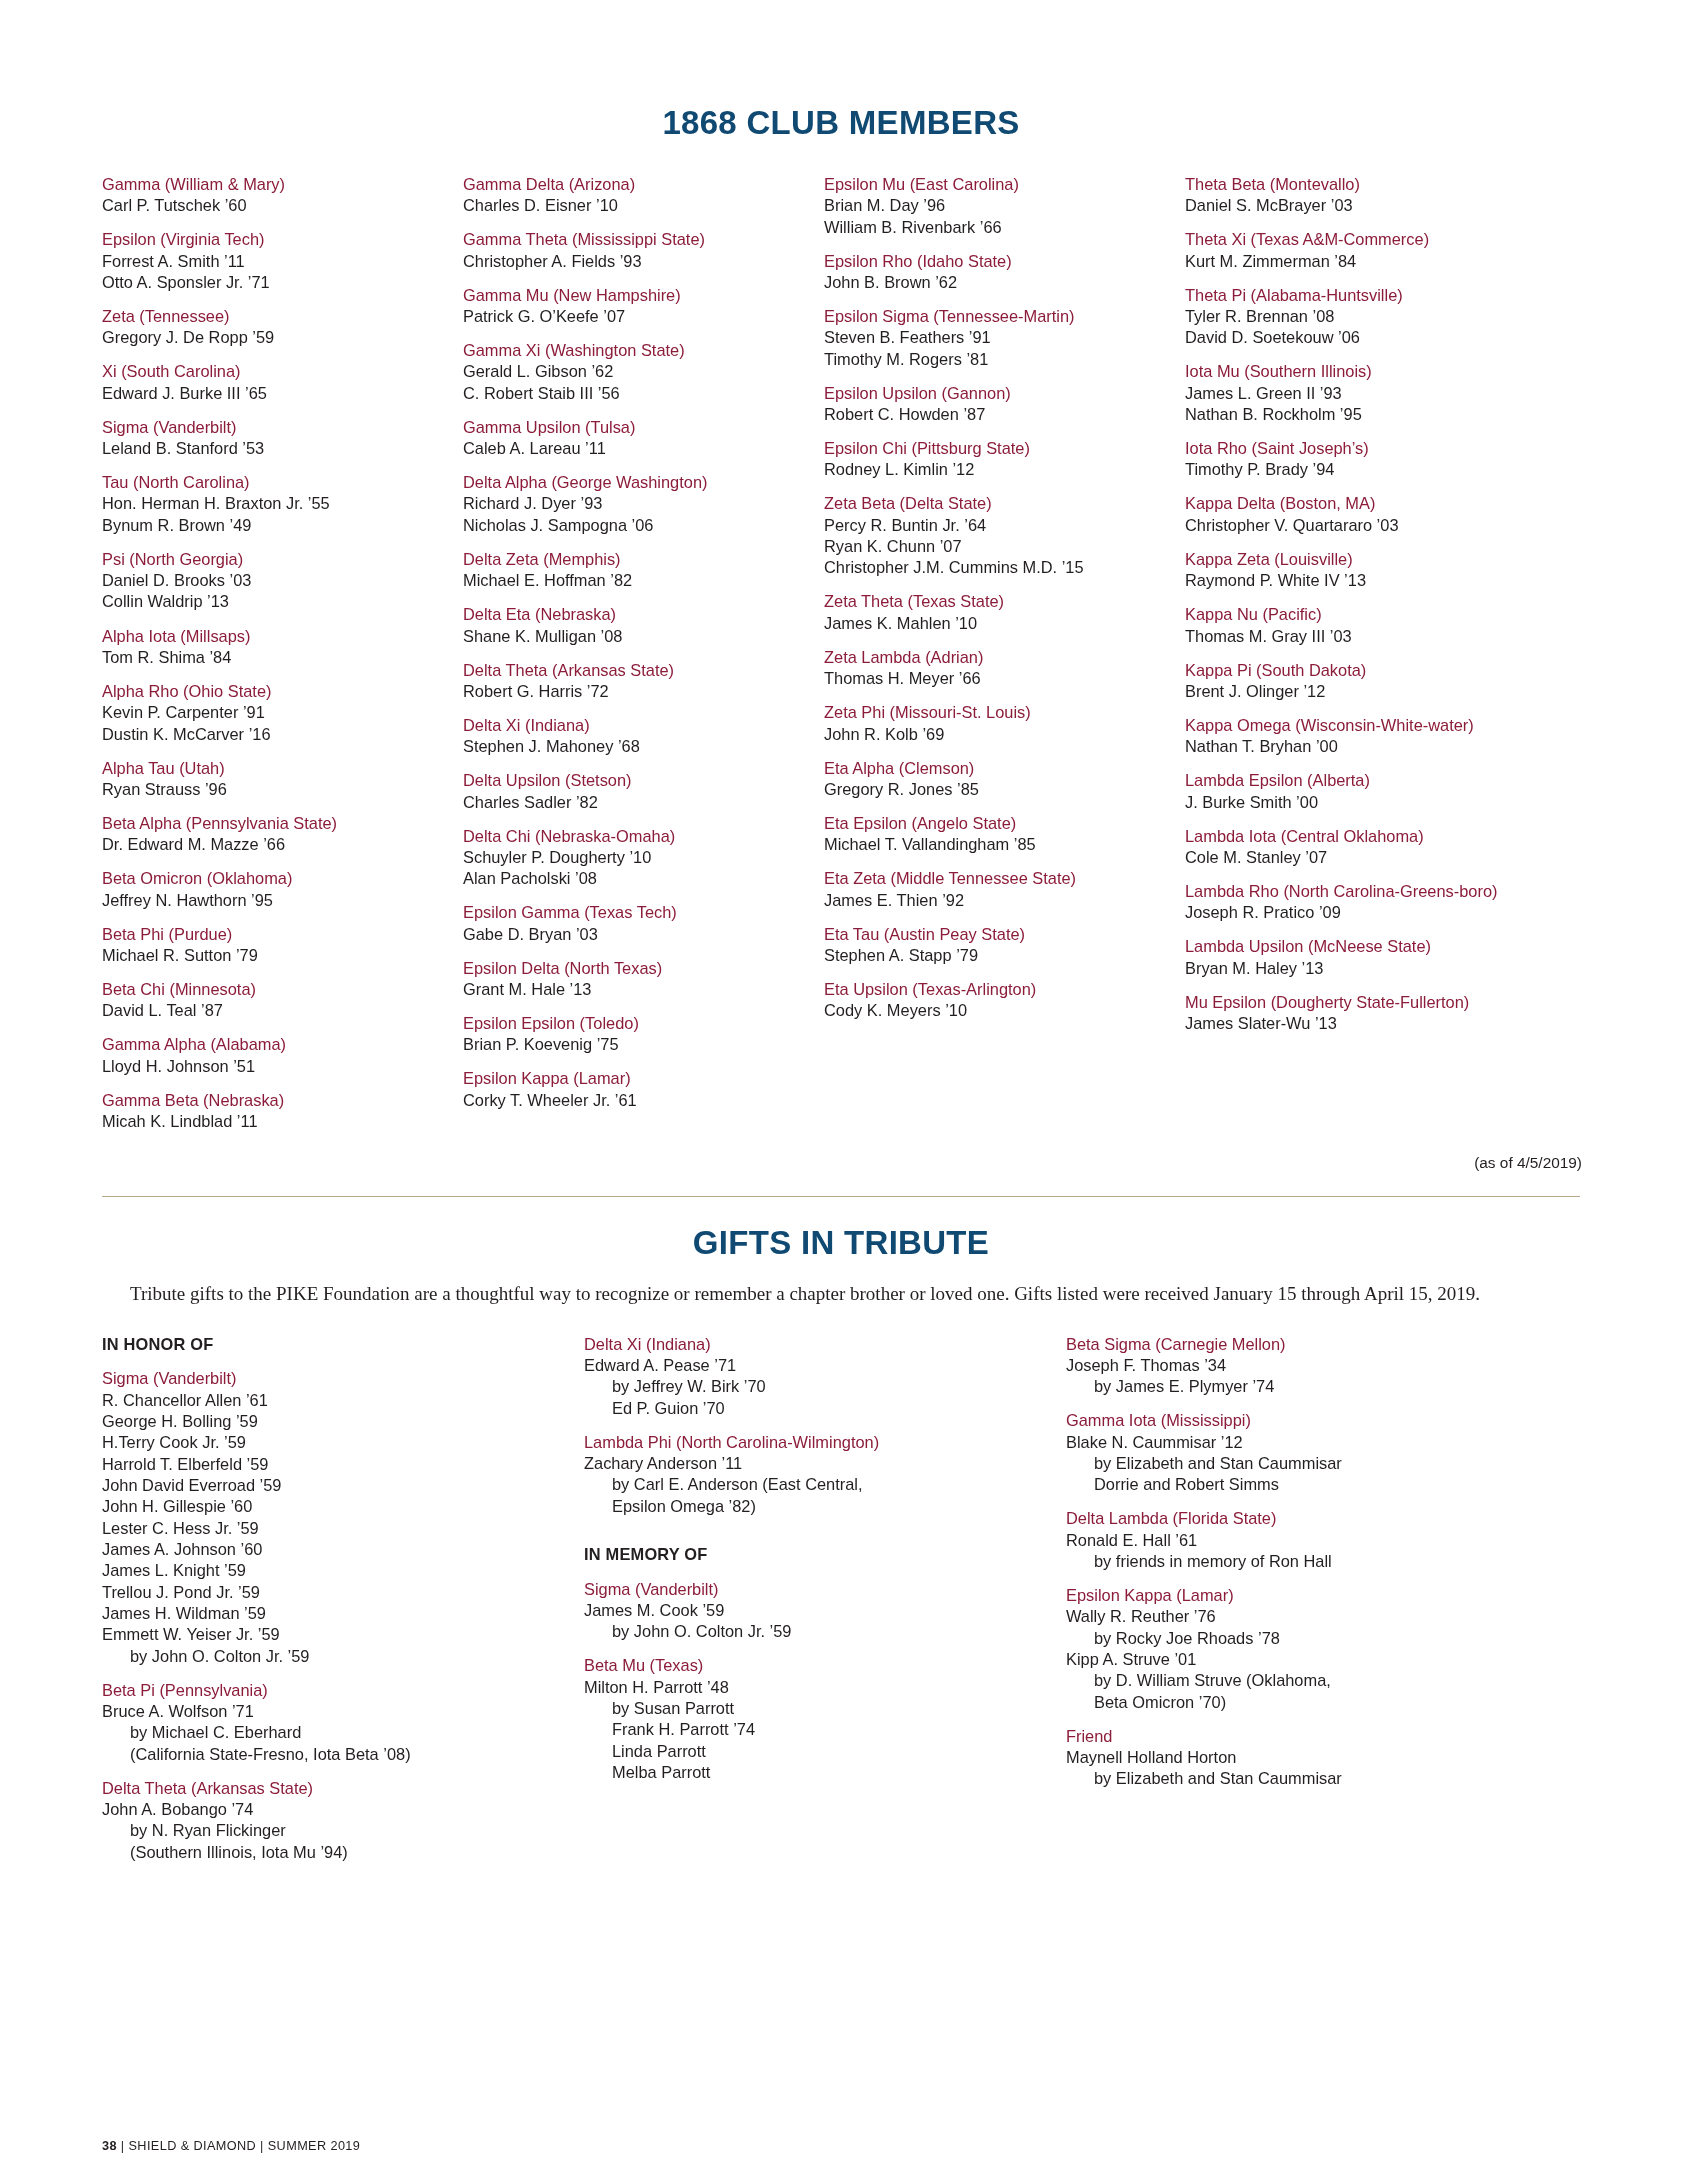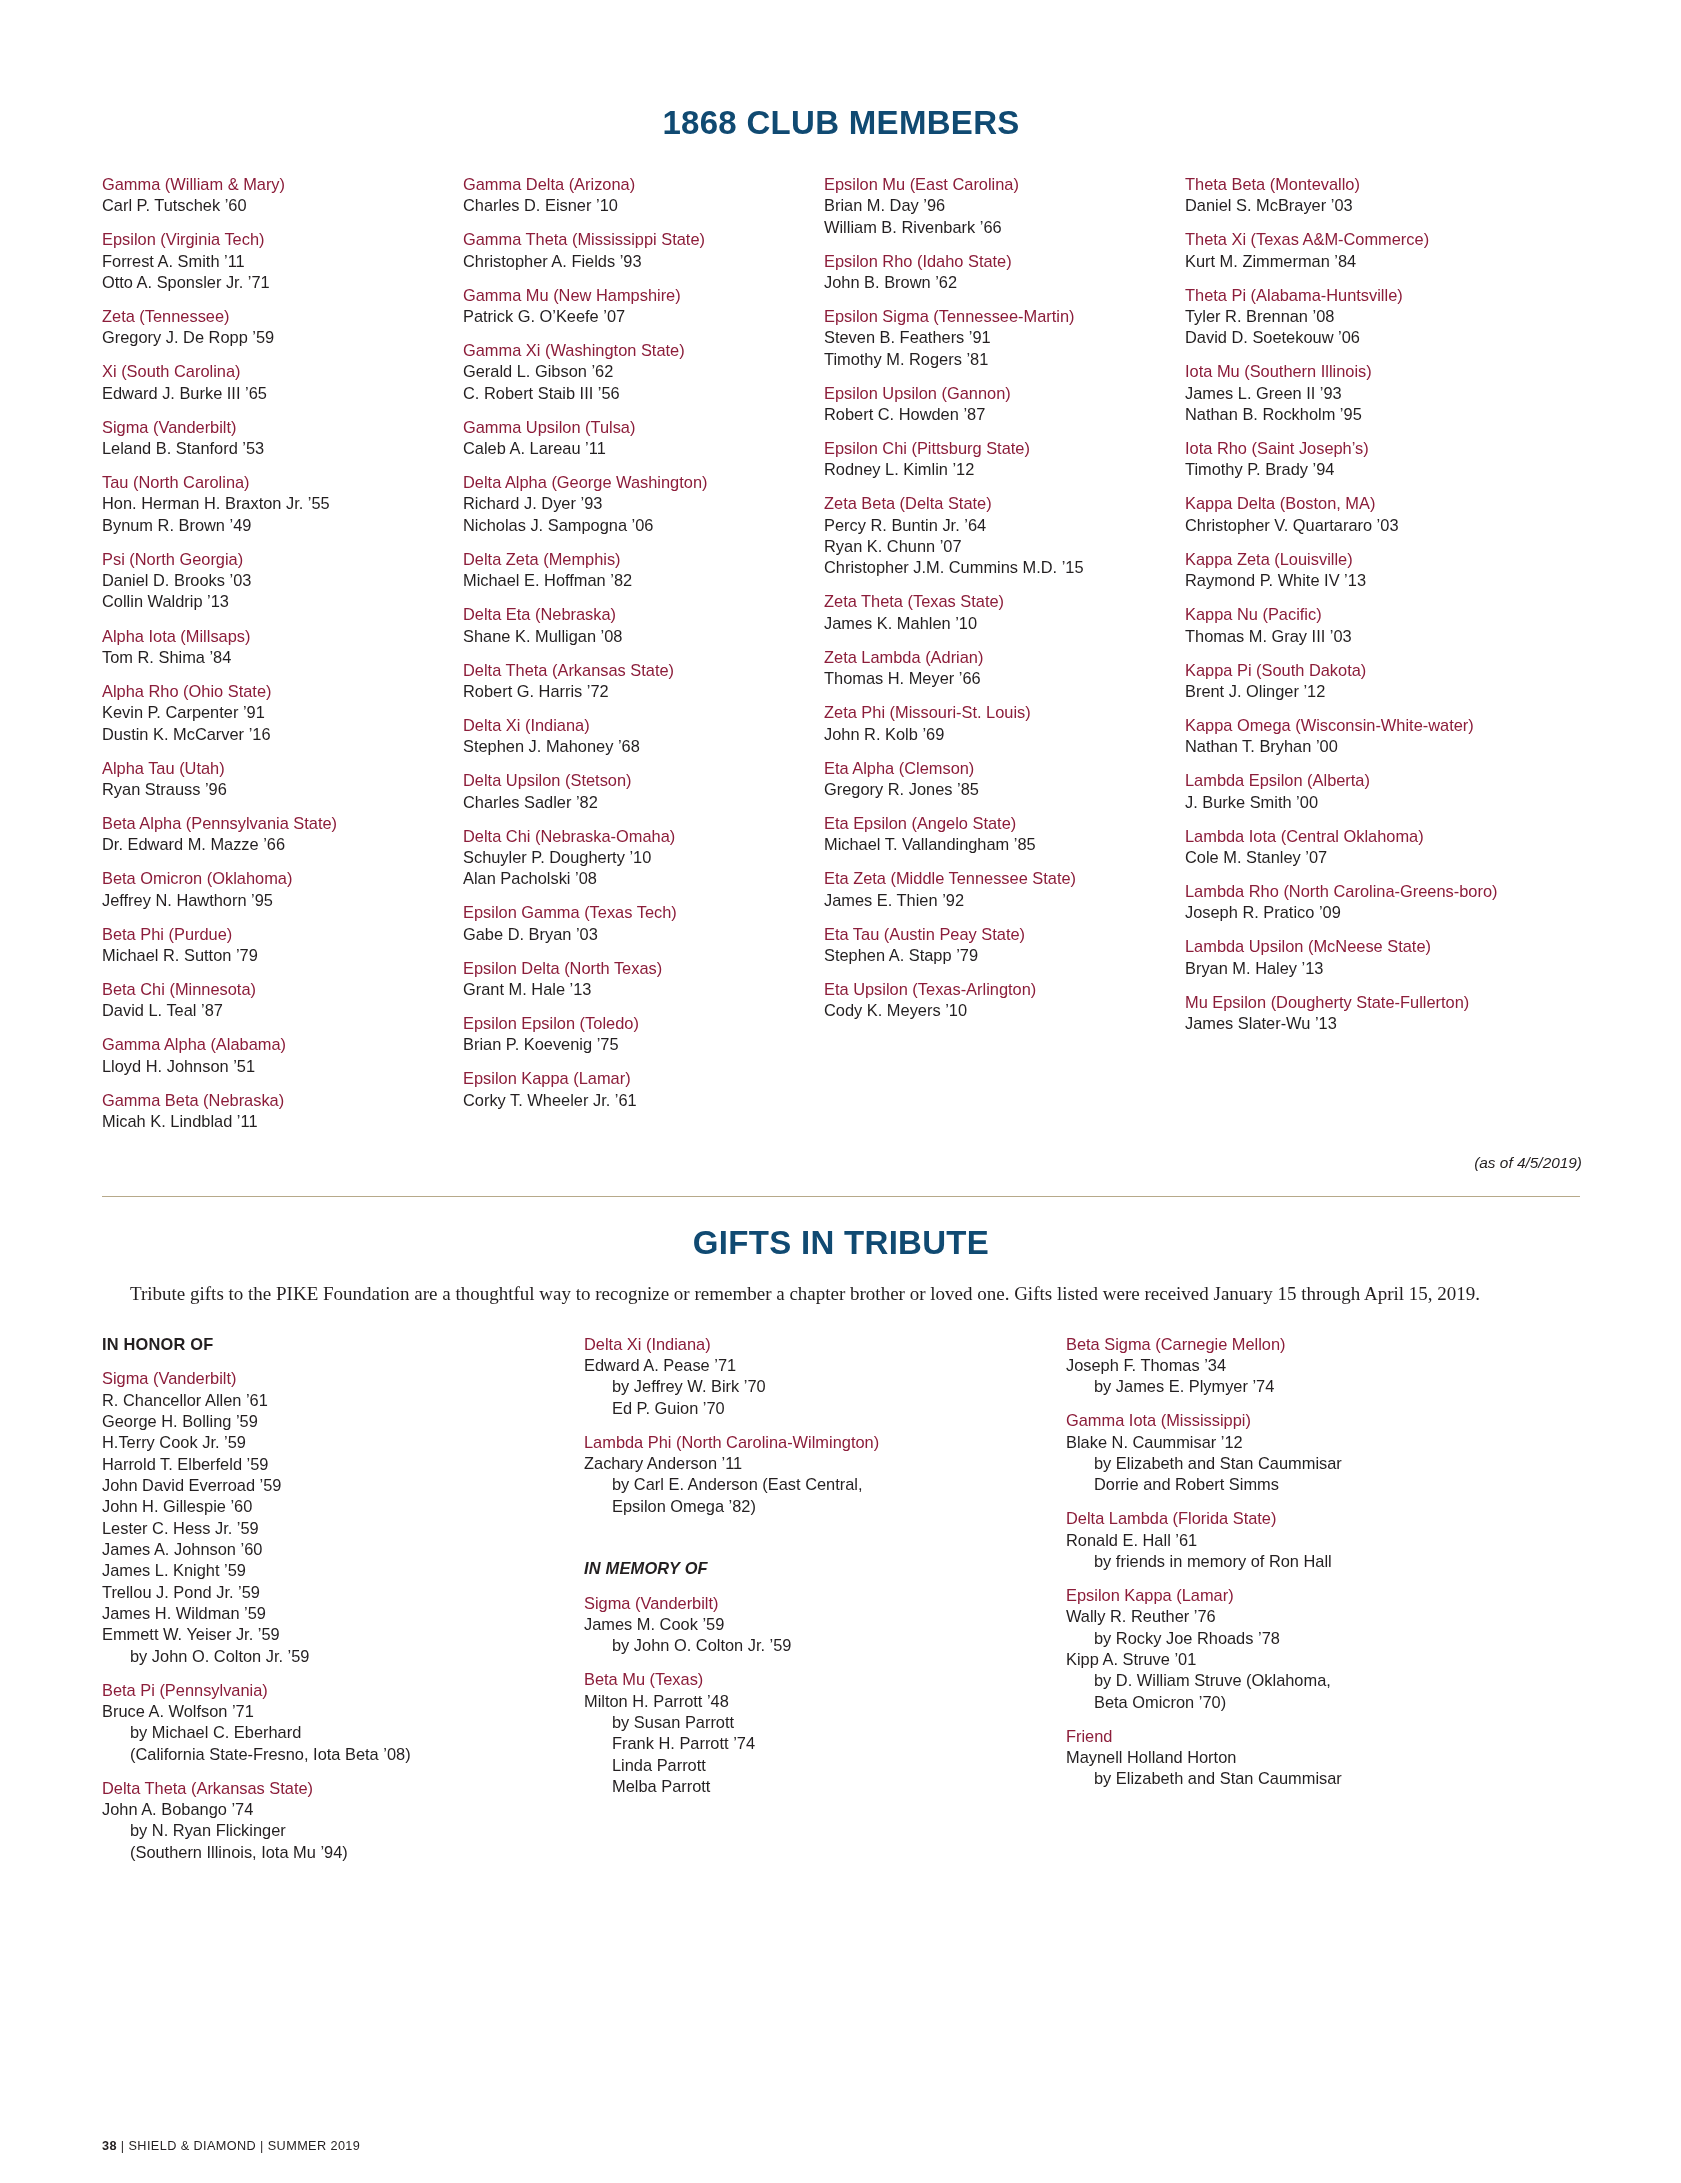--- a/index.html
+++ b/index.html
@@ -29,21 +29,20 @@
     column-gap:0px;
     align-items:start;
   }
   .club-col{font-size:16.4px;line-height:1.30;}
   .chapter-block{margin-bottom:12.7px;}
   .chapter-name{color:#8c1d3a;white-space:normal;}
   .member{color:#231f20;}
 
   .asof{
     text-align:right;
-    font-style:italic;
     font-size:15.4px;
     color:#231f20;
     margin:9.4px 100px 0 0;
     padding-left:8px;
   }
 
   
   .rule{
     border:0;border-top:1.3px solid #b7a98a;
     margin:24px 102px 0 102px;
@@ -61,21 +60,21 @@
   }
 
   .tribute-wrap{
     margin:27px 100px 0 102px;
     display:grid;
     grid-template-columns:482px 482px 516px;
     align-items:start;
   }
   .tribute-col{font-size:16.4px;line-height:1.30;}
   .t-head{font-weight:bold;font-size:16.4px;letter-spacing:0.2px;margin-bottom:13.4px;color:#231f20;}
-  .t-head.second{margin-top:41px;font-style:italic;}
+  .t-head.second{margin-top:27px;}
   .t-block{margin-bottom:12.7px;}
   .t-chapter{color:#8c1d3a;}
   .t-person{color:#231f20;}
   .t-by{color:#231f20;padding-left:28px;}
 
   
   .footer{
     position:absolute;left:102px;bottom:52px;
     font-size:12.7px;letter-spacing:0.4px;color:#231f20;
   }

